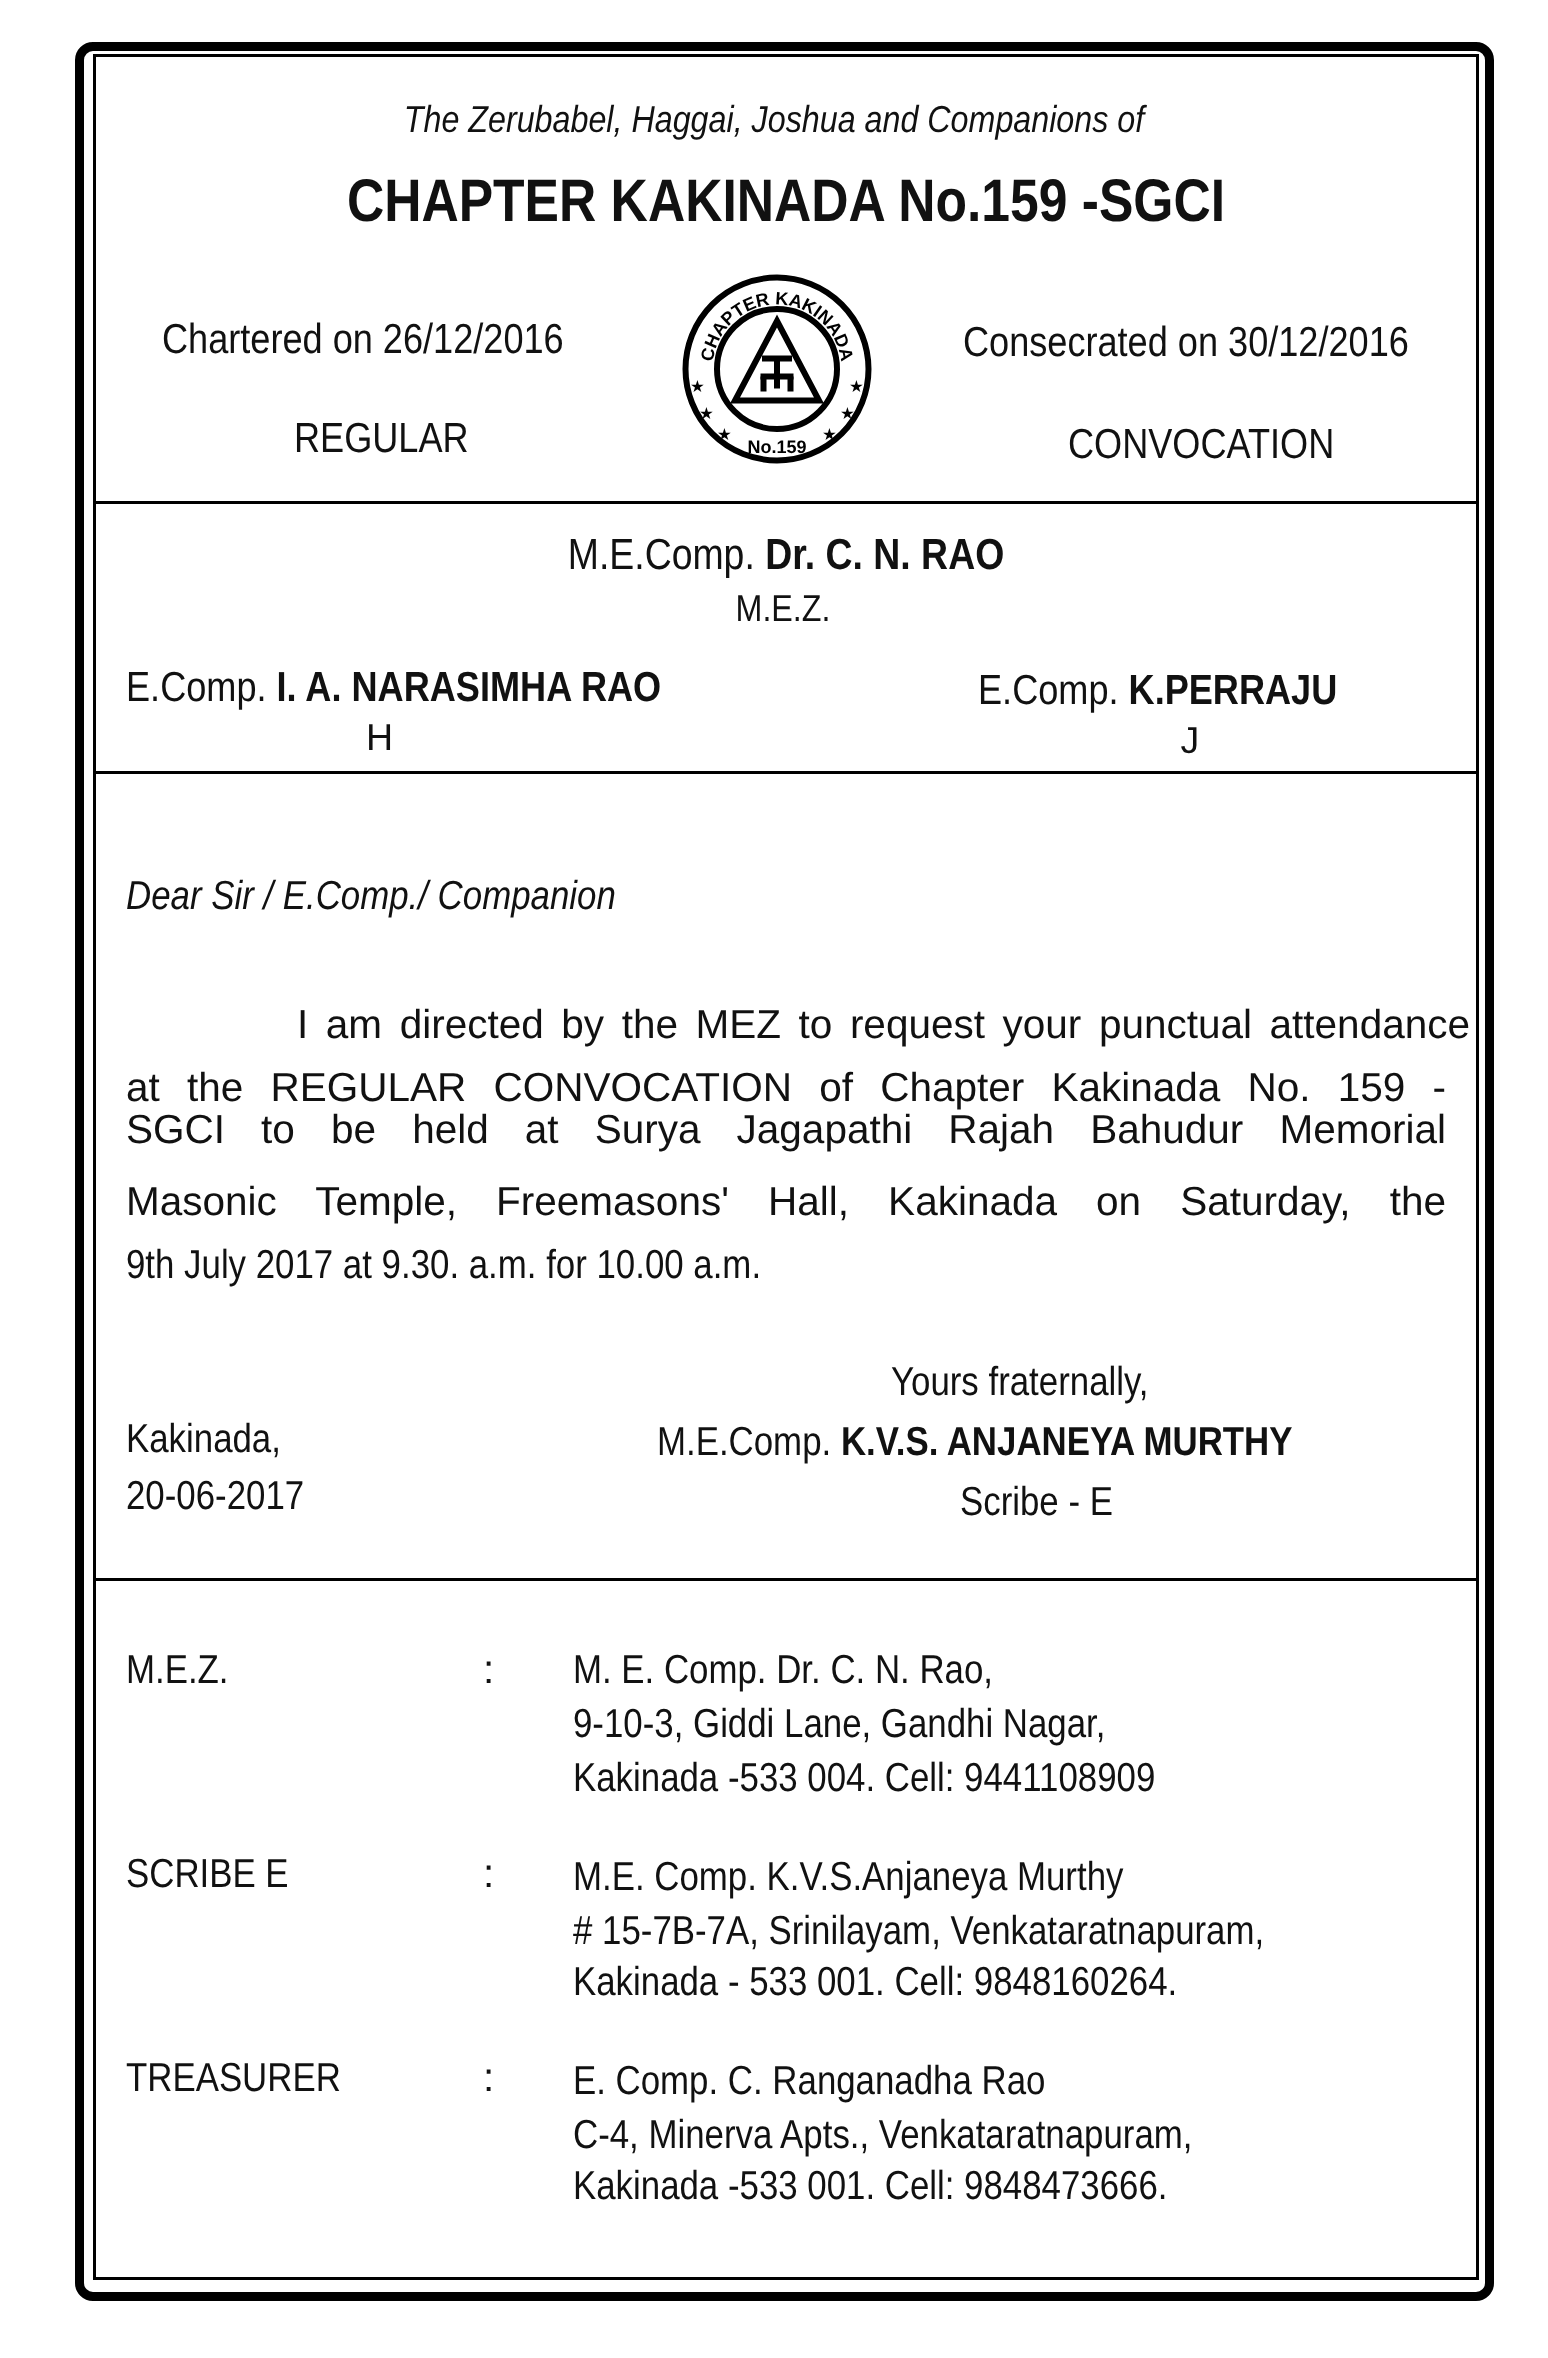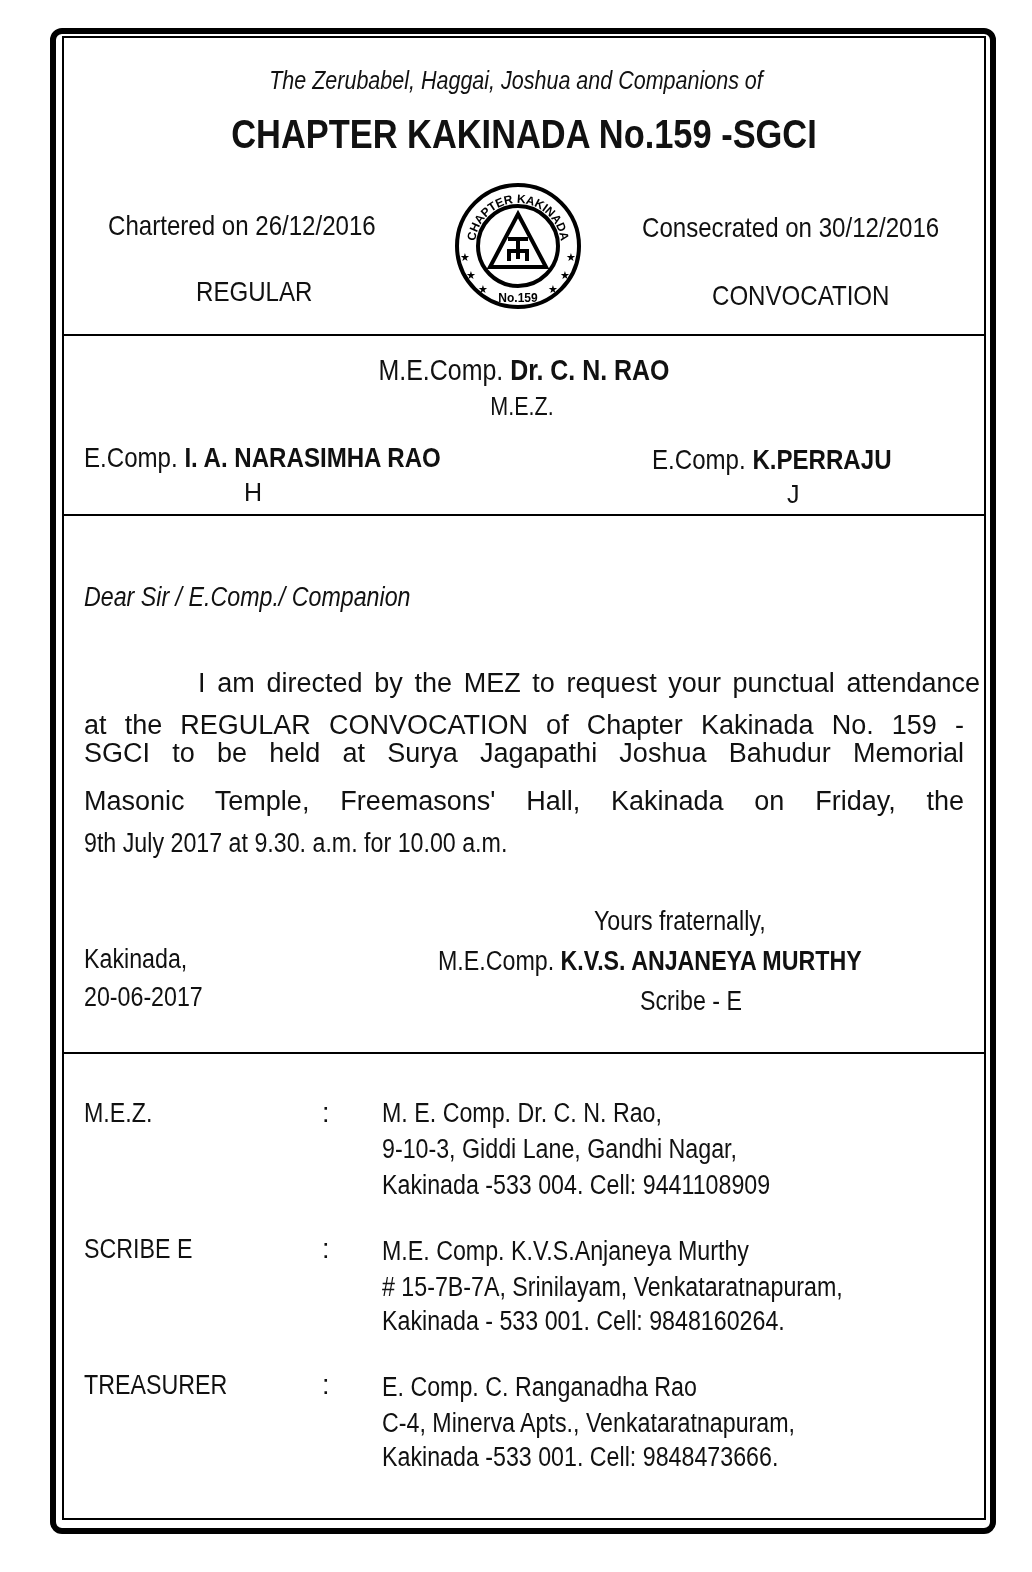--- a/index.html
+++ b/index.html
@@ -108,24 +108,24 @@
 <div class="hr" style="top:514px;"></div>
 
 <div class="abs salutation narrow">Dear Sir / E.Comp./ Companion</div>
 <div class="abs body-line" style="top:668px; left:182px; width:782px;margin-left:16px;">
     <div class="justify">I am directed by the MEZ to request your punctual attendance</div>
   </div>
 <div class="abs body-line" style="top:710px;">
     <div class="justify">at the REGULAR CONVOCATION of Chapter Kakinada No. 159 -</div>
   </div>
 <div class="abs body-line" style="top:738px;">
-    <div class="justify">SGCI to be held at Surya Jagapathi Joshua Bahudur Memorial</div>
+    <div class="justify">SGCI to be held at Surya Jagapathi Rajah Bahudur Memorial</div>
   </div>
 <div class="abs body-line" style="top:786px;">
-    <div class="justify">Masonic Temple, Freemasons' Hall, Kakinada on Friday, the</div>
+    <div class="justify">Masonic Temple, Freemasons' Hall, Kakinada on Saturday, the</div>
   </div>
 <div class="abs body-line narrow" style="top:828px; width:auto;">9th July 2017 at 9.30. a.m. for 10.00 a.m.</div>
 
 <div class="abs yours narrow">Yours fraternally,</div>
 <div class="abs signer narrow">
   <span>M.E.Comp.</span>
   <b>K.V.S. ANJANEYA MURTHY</b>
 </div>
 <div class="abs signer-title narrow">Scribe - E</div>
 <div class="abs place narrow">Kakinada,</div>

